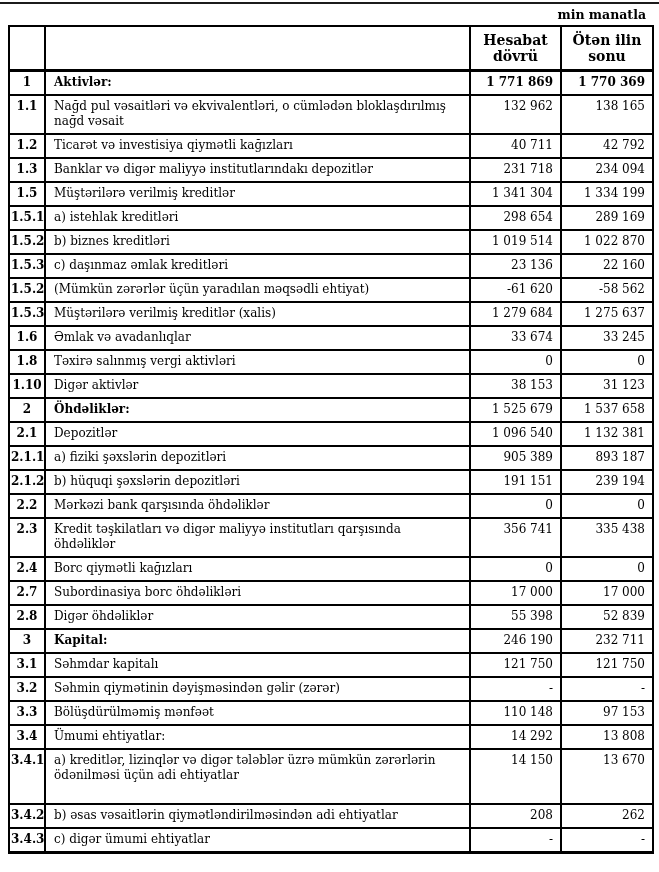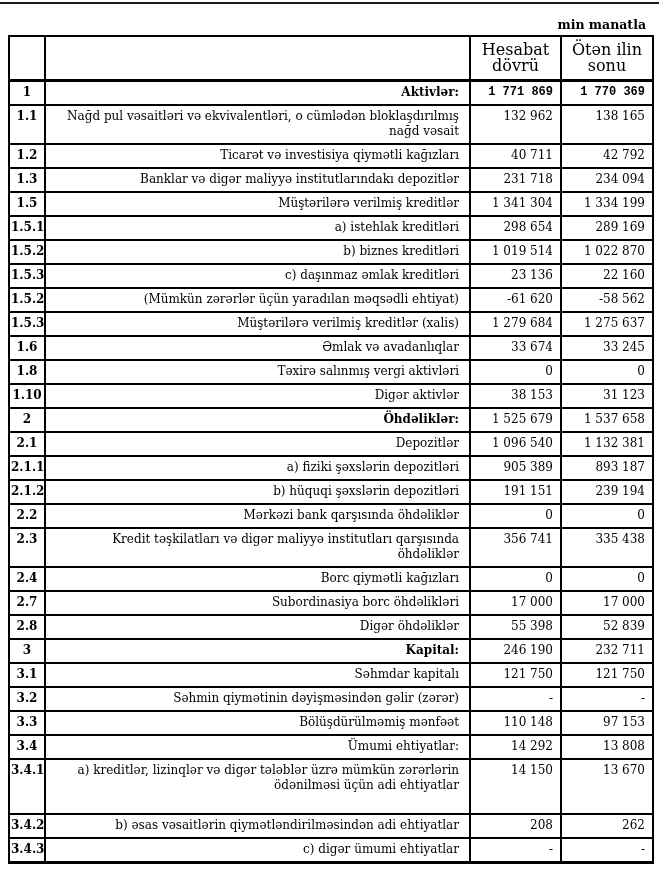--- a/index.html
+++ b/index.html
@@ -15,59 +15,59 @@
   .top-rule {
     margin-top: 2px;
     height: 2px;
     background: #1b1b1b;
   }
   .unit-note {
     text-align: right;
     font-weight: bold;
     font-size: 12.5px;
     line-height: 15px;
-    padding: 13px 13px 3px 0;
+    padding: 3px 13px 3px 0;
   }
   table.balance {
     border-collapse: collapse;
     table-layout: fixed;
     margin-left: 8px;
     width: 644px;
   }
   th, td {
     border: 2px solid #000000;
     overflow: hidden;
   }
   thead th {
     height: 38px;
-    font-size: 16px;
-    font-weight: normal;
+    font-size: 14px;
+    font-weight: bold;
     text-align: center;
     vertical-align: middle;
     white-space: pre-line;
     line-height: 16px;
     border-bottom-width: 3px;
     padding: 2px;
   }
   td {
     font-size: 12px;
     line-height: 15px;
     padding: 3px 6px 4px 6px;
     vertical-align: top;
   }
   td.no {
     text-align: center;
     font-weight: bold;
     padding-left: 1px;
     padding-right: 1px;
   }
-  td.label { padding-left: 8px; padding-right: 10px; text-align: right; }
+  td.label { padding-left: 8px; padding-right: 10px; }
   td.val   { text-align: right; padding-right: 7px; }
   tr.bold-label  td.label { font-weight: bold; }
-  tr.bold-values td.val   { font-weight: bold; font-family: Liberation Mono, monospace; }
+  tr.bold-values td.val   { font-weight: bold; }
   tr.tall td { height: 46px; }
   tbody tr:last-child td { border-bottom-width: 3px; }
 </style>
 </head>
 <body>
 
 <div class="top-rule"></div>
 
 <div class="unit-note">min manatla</div>
 

